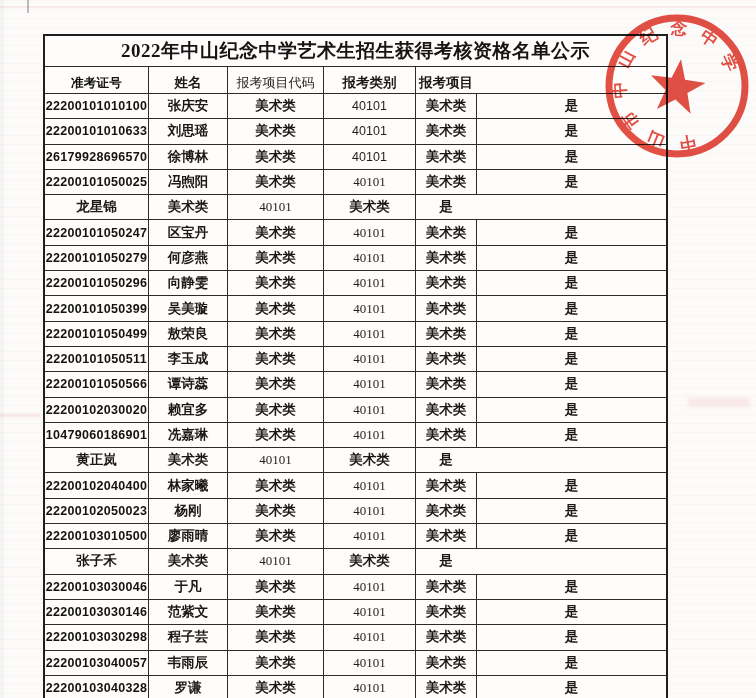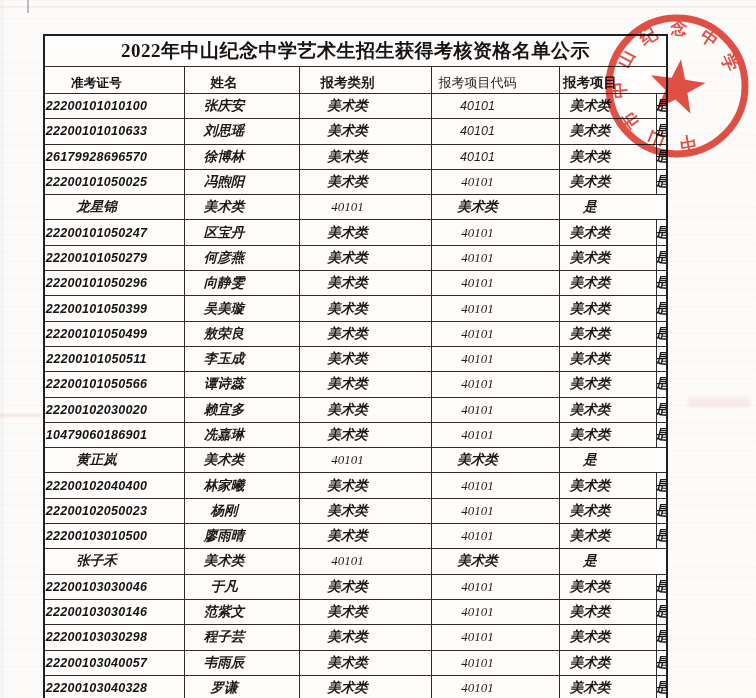--- a/index.html
+++ b/index.html
@@ -32,24 +32,23 @@
   .title-row{
     height:30px;display:flex;align-items:center;justify-content:center;
   }
   .doc-title{
     font-size:19px;font-weight:700;color:#171514;letter-spacing:.5px;white-space:nowrap;
   }
   .grid-row{
     display:grid;
     grid-template-columns:103px 79px 96px 92px 61px auto;
     border-top:1.6px solid var(--line);
-    gap:36px;
   }
   .header-row{height:26px;}
-  .data-row{height:24.3px;font-style:italic;}
+  .data-row{height:24.3px;}
   .cell{
     display:flex;align-items:center;justify-content:center;
     border-left:1.6px solid var(--line);
     overflow:hidden;white-space:nowrap;
     color:#1b1917;
   }
   .cell:first-child{border-left:none;}
   .th{font-size:13px;font-weight:700;}
   .th.cell-result{font-size:18px;letter-spacing:-.3px;margin-top:32px;}
   .cell-id{
@@ -84,22 +83,22 @@
 <div class="streak streak-right"></div>
 <div class="streak streak-mid"></div>
 
 <div class="doc-table">
   <div class="title-row">
     <span class="doc-title">2022年中山纪念中学艺术生招生获得考核资格名单公示</span>
   </div>
   <div class="grid-row header-row" id="header-row">
       <div class="cell th cell-id">准考证号</div>
       <div class="cell th cell-name">姓名</div>
+      <div class="cell th cell-code">报考项目代码</div>
       <div class="cell th cell-category">报考类别</div>
-      <div class="cell th cell-code">报考项目代码</div>
       <div class="cell th cell-project">报考项目</div>
       <div class="cell th cell-result">审核结果（是否获得考核资格）</div>
     </div>
   <div id="table-body">
       <div class="grid-row data-row">
         <div class="cell cell-id">22200101010100</div>
         <div class="cell cell-name">张庆安</div>
         <div class="cell cell-category">美术类</div>
         <div class="cell cell-code">40101</div>
         <div class="cell cell-project">美术类</div>

